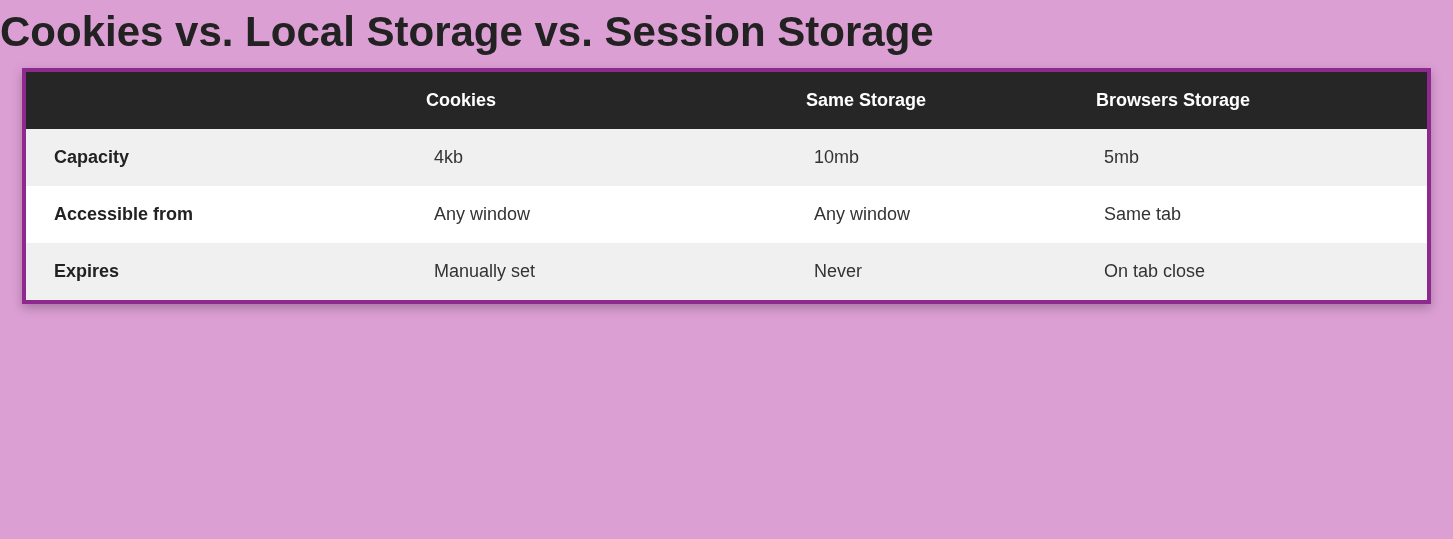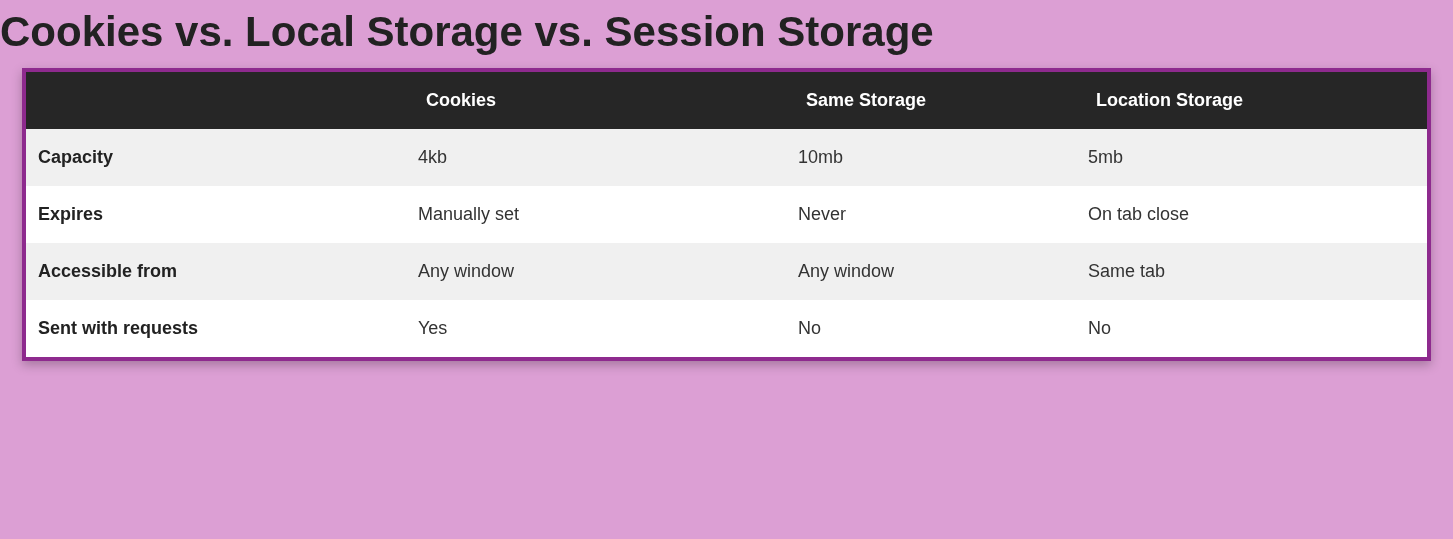--- a/index.html
+++ b/index.html
@@ -41,21 +41,21 @@
       font-size: 18px;
       padding: 18px 20px;
     }
     tbody tr:nth-child(odd) {
       background-color: #f0f0f0;
     }
     tbody tr:nth-child(even) {
       background-color: #ffffff;
     }
     td {
-      padding: 18px 12px;
+      padding: 18px 28px;
       font-size: 18px;
       color: #333;
     }
     td.rowlabel {
       font-weight: 700;
       color: #222;
       width: 380px;
     }
     th.col-cookies, td.col-cookies { width: 380px; }
     th.col-local, td.col-local { width: 290px; }
@@ -66,43 +66,37 @@
 
 <h1 class="title">Cookies vs. Local Storage vs. Session Storage</h1>
 
 <div class="table-wrapper">
   <table>
     <thead>
       <tr>
         <th></th>
         <th class="col-cookies">Cookies</th>
         <th class="col-local">Same Storage</th>
-        <th class="col-session">Location Storage</th>
+        <th class="col-session">Browsers Storage</th>
       </tr>
     </thead>
     <tbody>
       <tr>
         <td class="rowlabel">Capacity</td>
         <td class="col-cookies">4kb</td>
         <td class="col-local">10mb</td>
         <td class="col-session">5mb</td>
       </tr>
       <tr>
-        <td class="rowlabel">Expires</td>
-        <td class="col-cookies">Manually set</td>
-        <td class="col-local">Never</td>
-        <td class="col-session">On tab close</td>
-      </tr>
-      <tr>
         <td class="rowlabel">Accessible from</td>
         <td class="col-cookies">Any window</td>
         <td class="col-local">Any window</td>
         <td class="col-session">Same tab</td>
       </tr>
       <tr>
-        <td class="rowlabel">Sent with requests</td>
-        <td class="col-cookies">Yes</td>
-        <td class="col-local">No</td>
-        <td class="col-session">No</td>
+        <td class="rowlabel">Expires</td>
+        <td class="col-cookies">Manually set</td>
+        <td class="col-local">Never</td>
+        <td class="col-session">On tab close</td>
       </tr>
     </tbody>
   </table>
 </div>
 
 </body></html>

